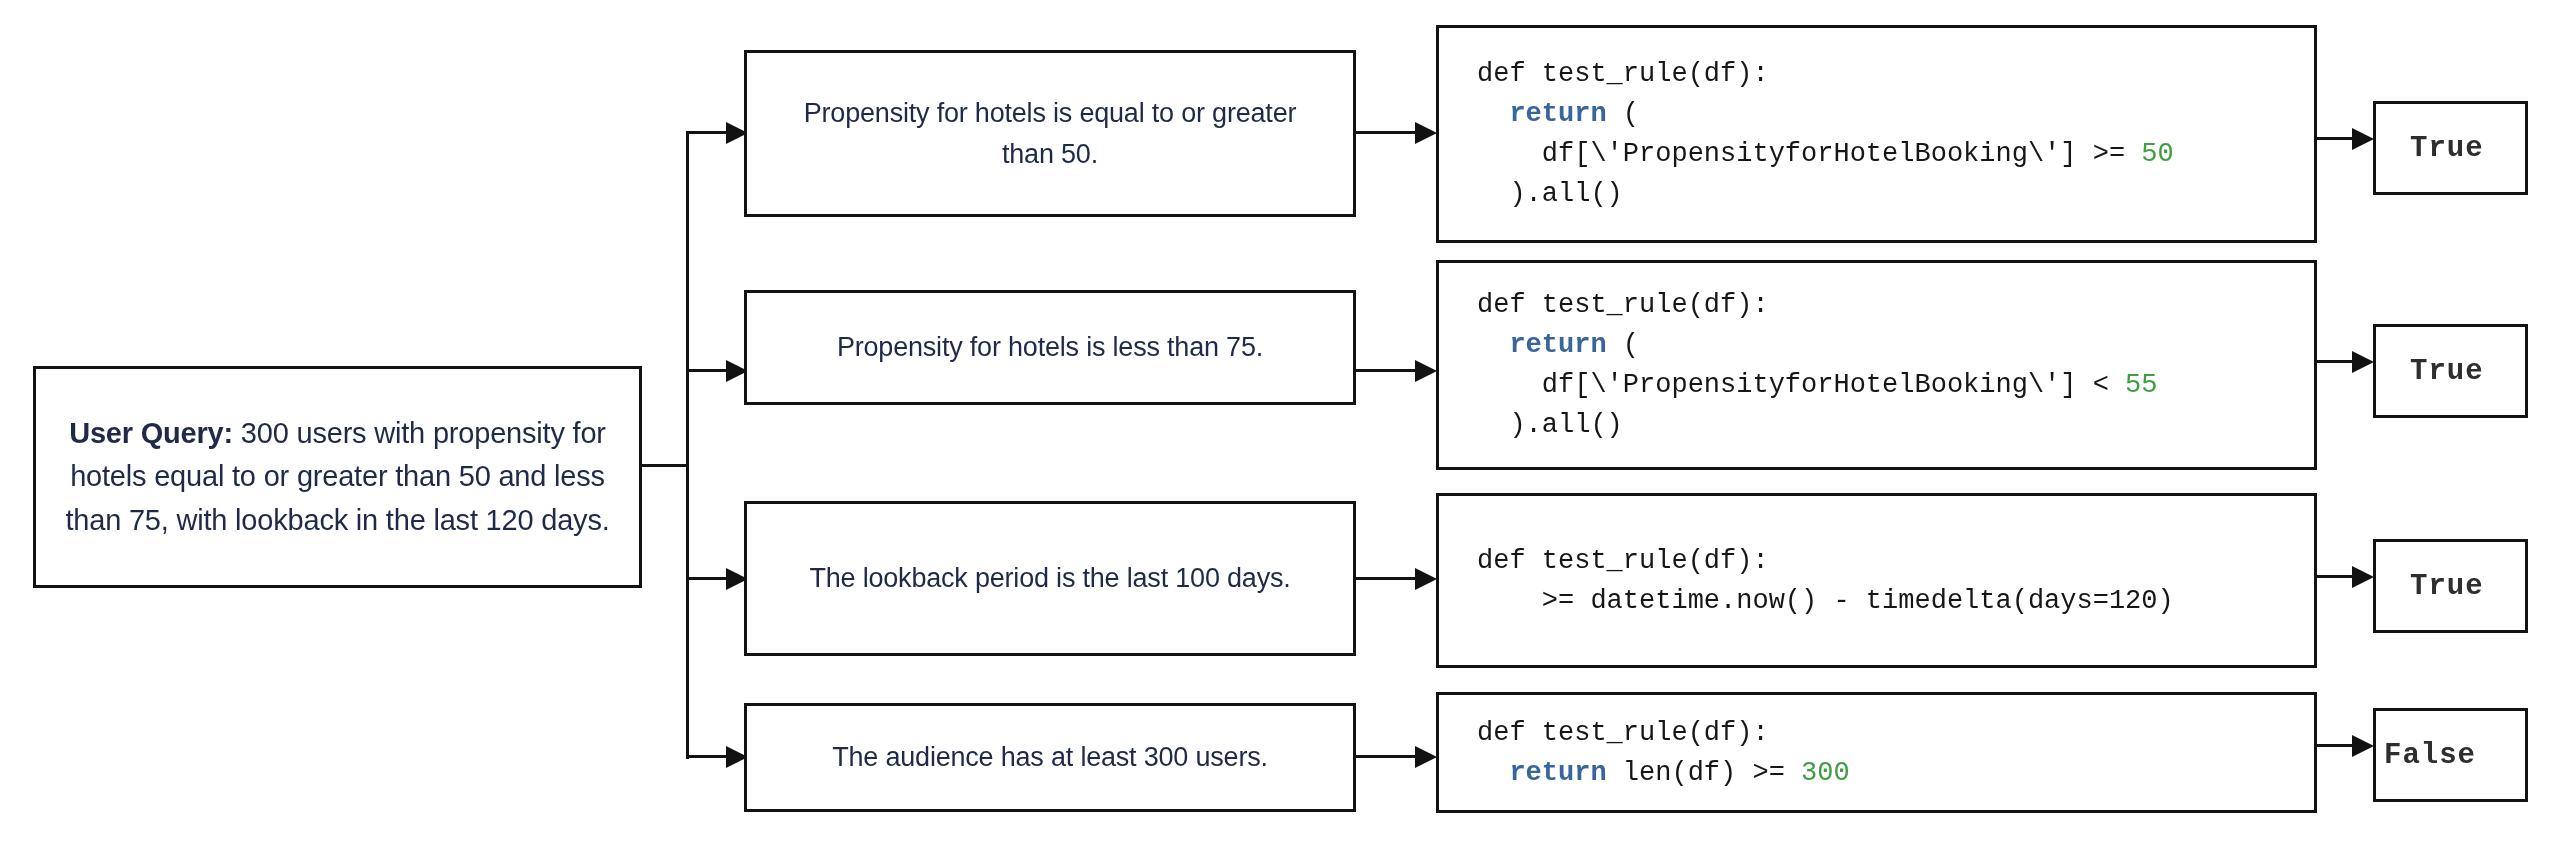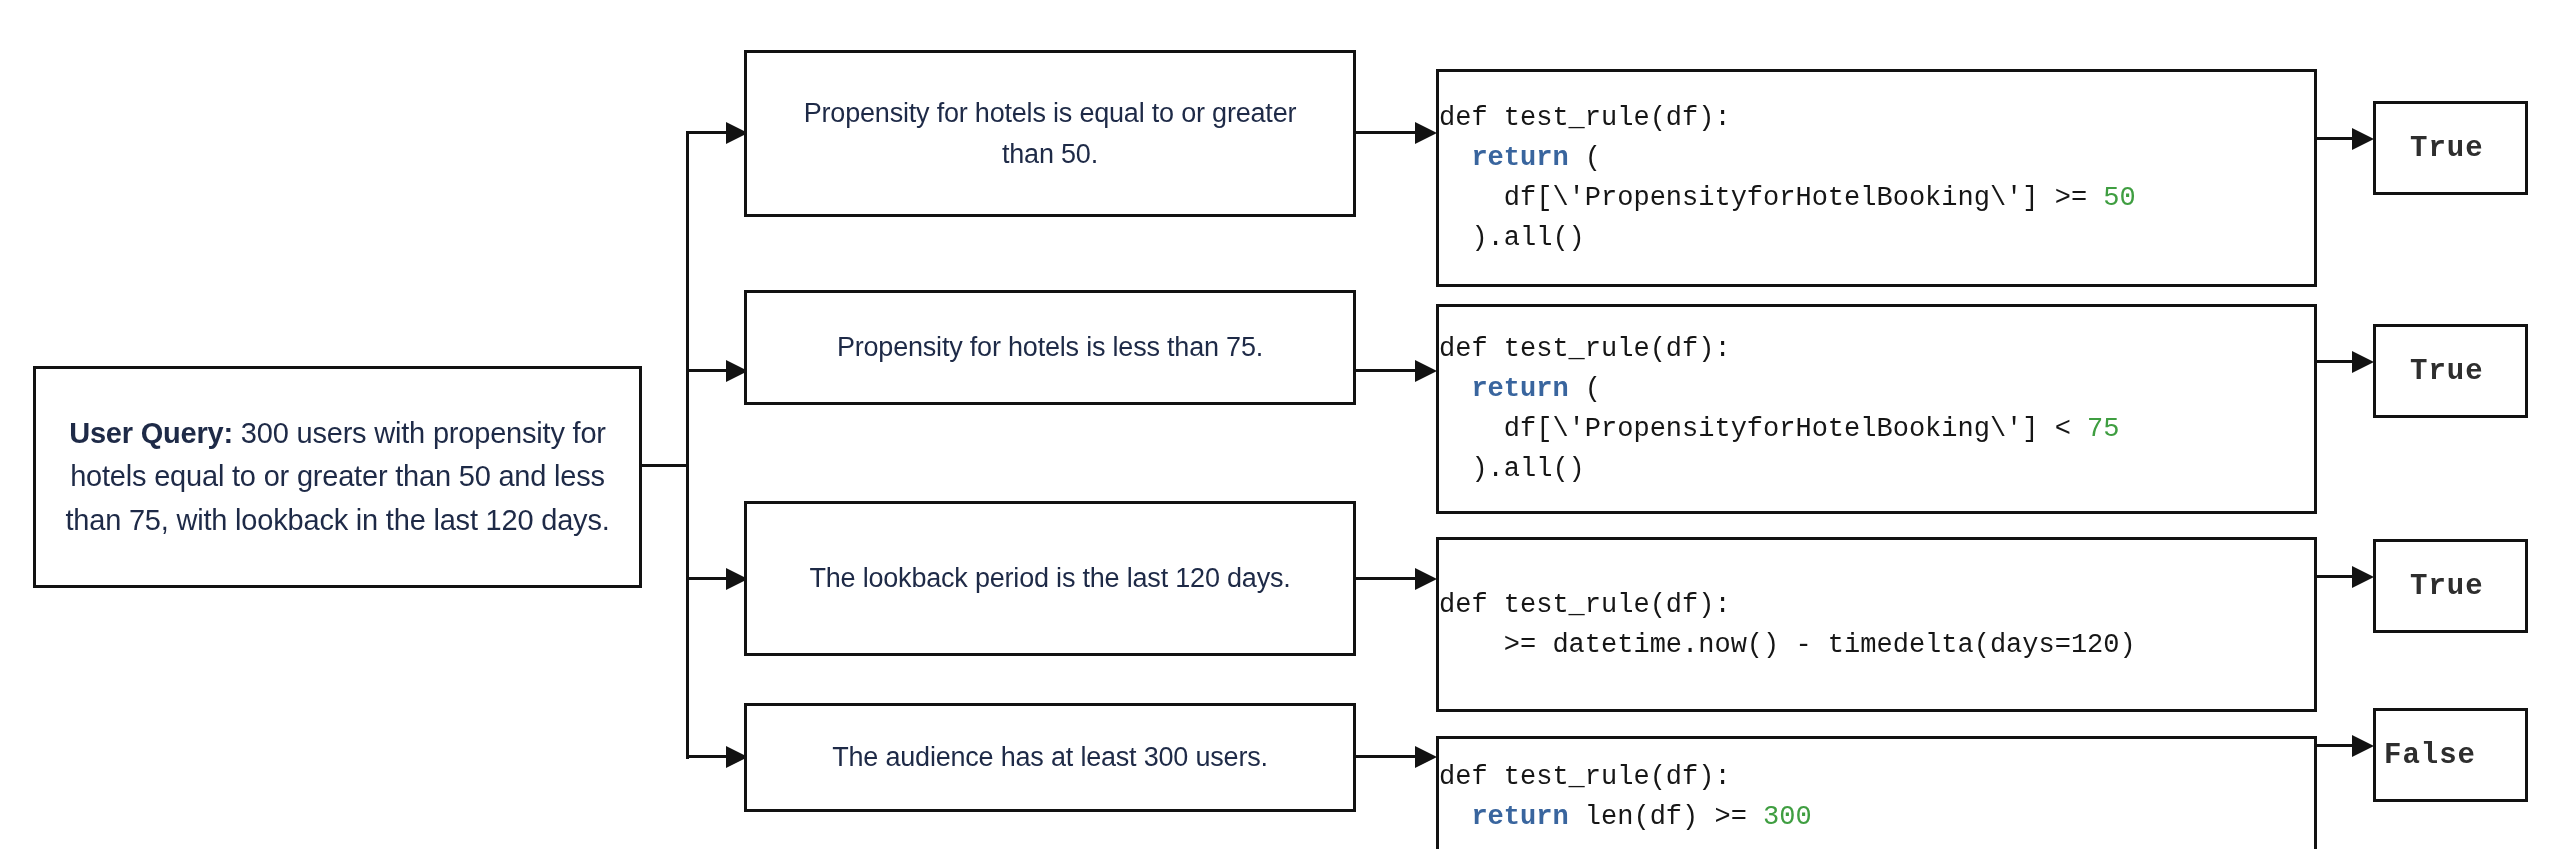--- a/index.html
+++ b/index.html
@@ -26,22 +26,22 @@
     text-align:center; padding:0 30px; font-size:27px; line-height:1.5;
     color:var(--navy); letter-spacing:-0.2px;
   }
   .r0{top:50px;  height:167px;}
   .r1{top:290px; height:115px;}
   .r2{top:501px; height:155px;}
   .r3{top:703px; height:109px;}
   .code-box{
     left:1436px; width:881px;
     display:flex; flex-direction:column; justify-content:center;
-    font-family:"Liberation Mono","DejaVu Sans Mono",monospace;
-    font-size:27px; color:var(--ink);margin-top:44px;
+    padding-left:38px; font-family:"Liberation Mono","DejaVu Sans Mono",monospace;
+    font-size:27px; color:var(--ink);
   }
   .c0{top:25px;  height:218px;}
   .c1{top:260px; height:210px;}
   .c2{top:493px; height:175px;}
   .c3{top:692px; height:121px;}
   .code-line{white-space:pre; line-height:40px;}
   .seg-p{color:var(--ink);}
   .seg-k{color:var(--kw); font-weight:bold;}
   .seg-n{color:var(--num);}
   .seg-s{color:var(--str);}
@@ -87,41 +87,41 @@
   <div class="arrow branch y2"></div>
   <div class="arrow branch y3"></div>
 
   <div class="box rule-box r0">
     <span>Propensity for hotels is equal to or greater than 50.</span>
   </div>
   <div class="box rule-box r1">
     <span>Propensity for hotels is less than 75.</span>
   </div>
   <div class="box rule-box r2">
-    <span>The lookback period is the last 120 days.</span>
+    <span>The lookback period is the last 100 days.</span>
   </div>
   <div class="box rule-box r3">
     <span>The audience has at least 300 users.</span>
   </div>
 
   <div class="arrow mid y0"></div>
   <div class="arrow mid y1"></div>
   <div class="arrow mid y2"></div>
   <div class="arrow mid y3"></div>
 
   <div class="box code-box c0">
       <div class="code-line"><span class="seg-p">def test_rule(df):</span></div>
       <div class="code-line"><span class="seg-p">  </span><span class="seg-k">return</span><span class="seg-p"> (</span></div>
       <div class="code-line"><span class="seg-p">    df[\'PropensityforHotelBooking\'] &gt;= </span><span class="seg-n">50</span></div>
       <div class="code-line"><span class="seg-p">  ).all()</span></div>
     </div>
   <div class="box code-box c1">
       <div class="code-line"><span class="seg-p">def test_rule(df):</span></div>
       <div class="code-line"><span class="seg-p">  </span><span class="seg-k">return</span><span class="seg-p"> (</span></div>
-      <div class="code-line"><span class="seg-p">    df[\'PropensityforHotelBooking\'] &lt; </span><span class="seg-n">75</span></div>
+      <div class="code-line"><span class="seg-p">    df[\'PropensityforHotelBooking\'] &lt; </span><span class="seg-n">55</span></div>
       <div class="code-line"><span class="seg-p">  ).all()</span></div>
     </div>
   <div class="box code-box c2">
       <div class="code-line"><span class="seg-p">def test_rule(df):</span></div>
       <div class="code-line"><span class="seg-p">    &gt;= datetime.now() - timedelta(days=120)</span></div>
     </div>
   <div class="box code-box c3">
       <div class="code-line"><span class="seg-p">def test_rule(df):</span></div>
       <div class="code-line"><span class="seg-p">  </span><span class="seg-k">return</span><span class="seg-p"> len(df) &gt;= </span><span class="seg-n">300</span></div>
     </div>

